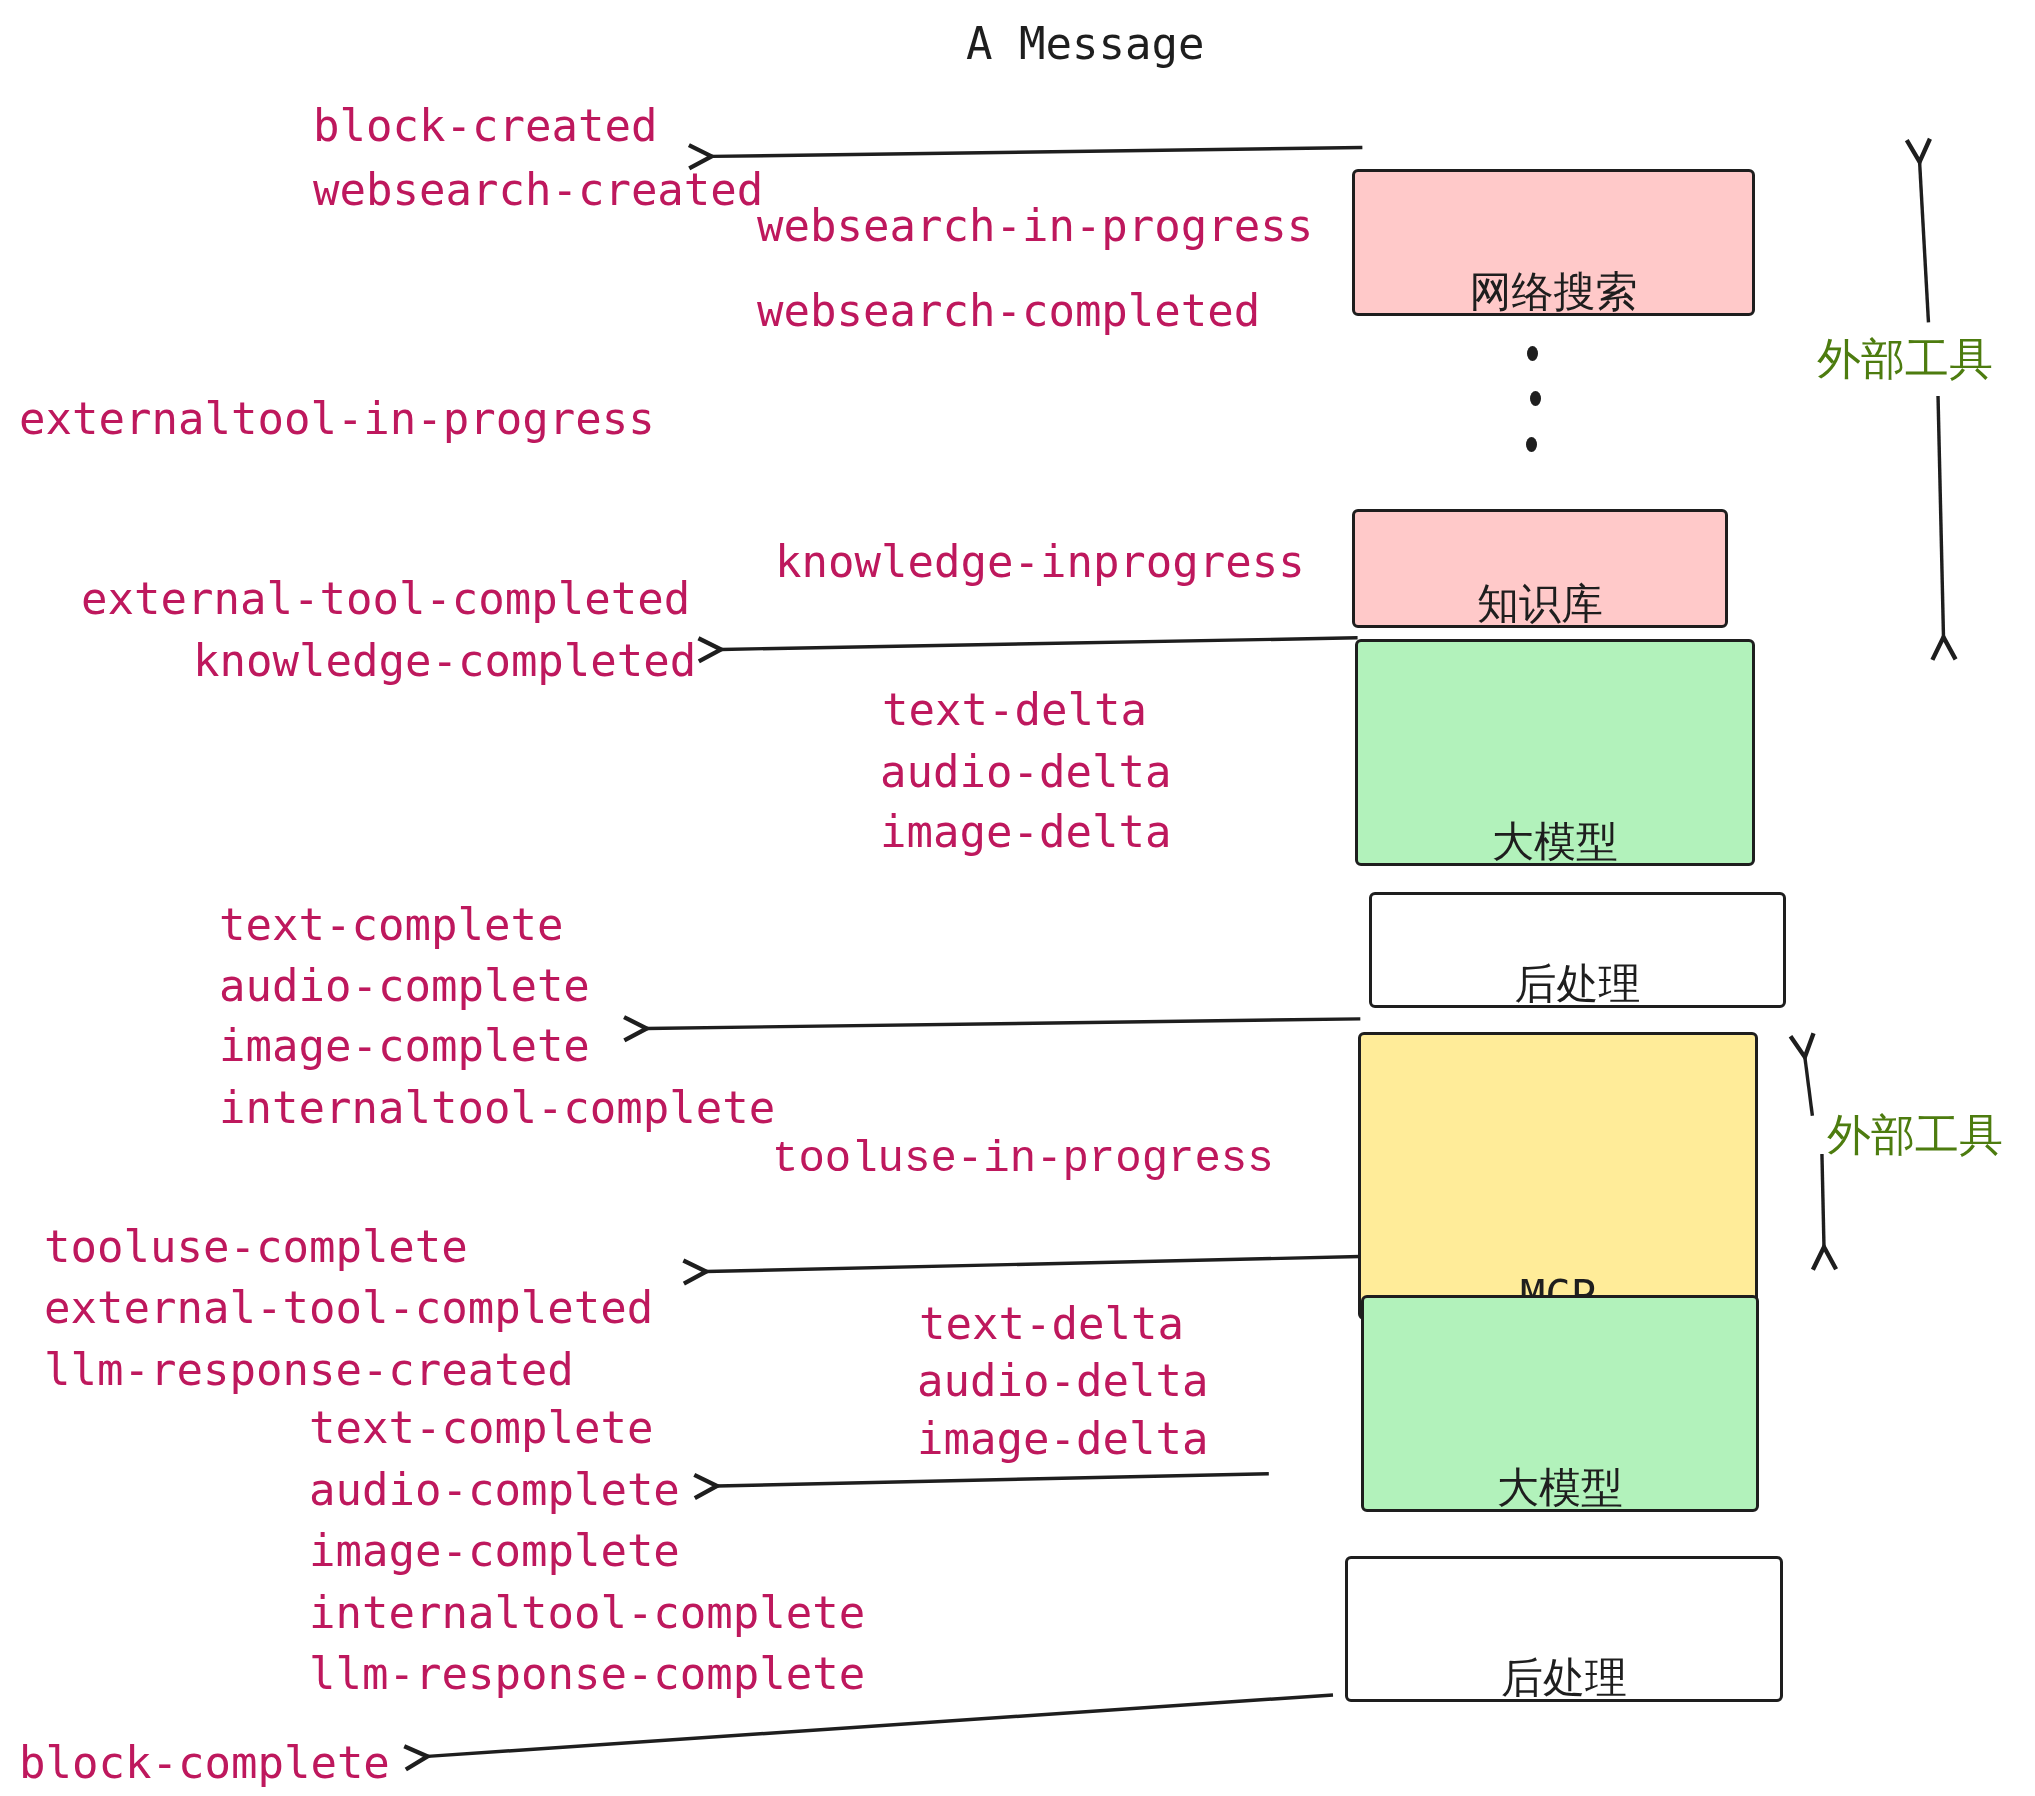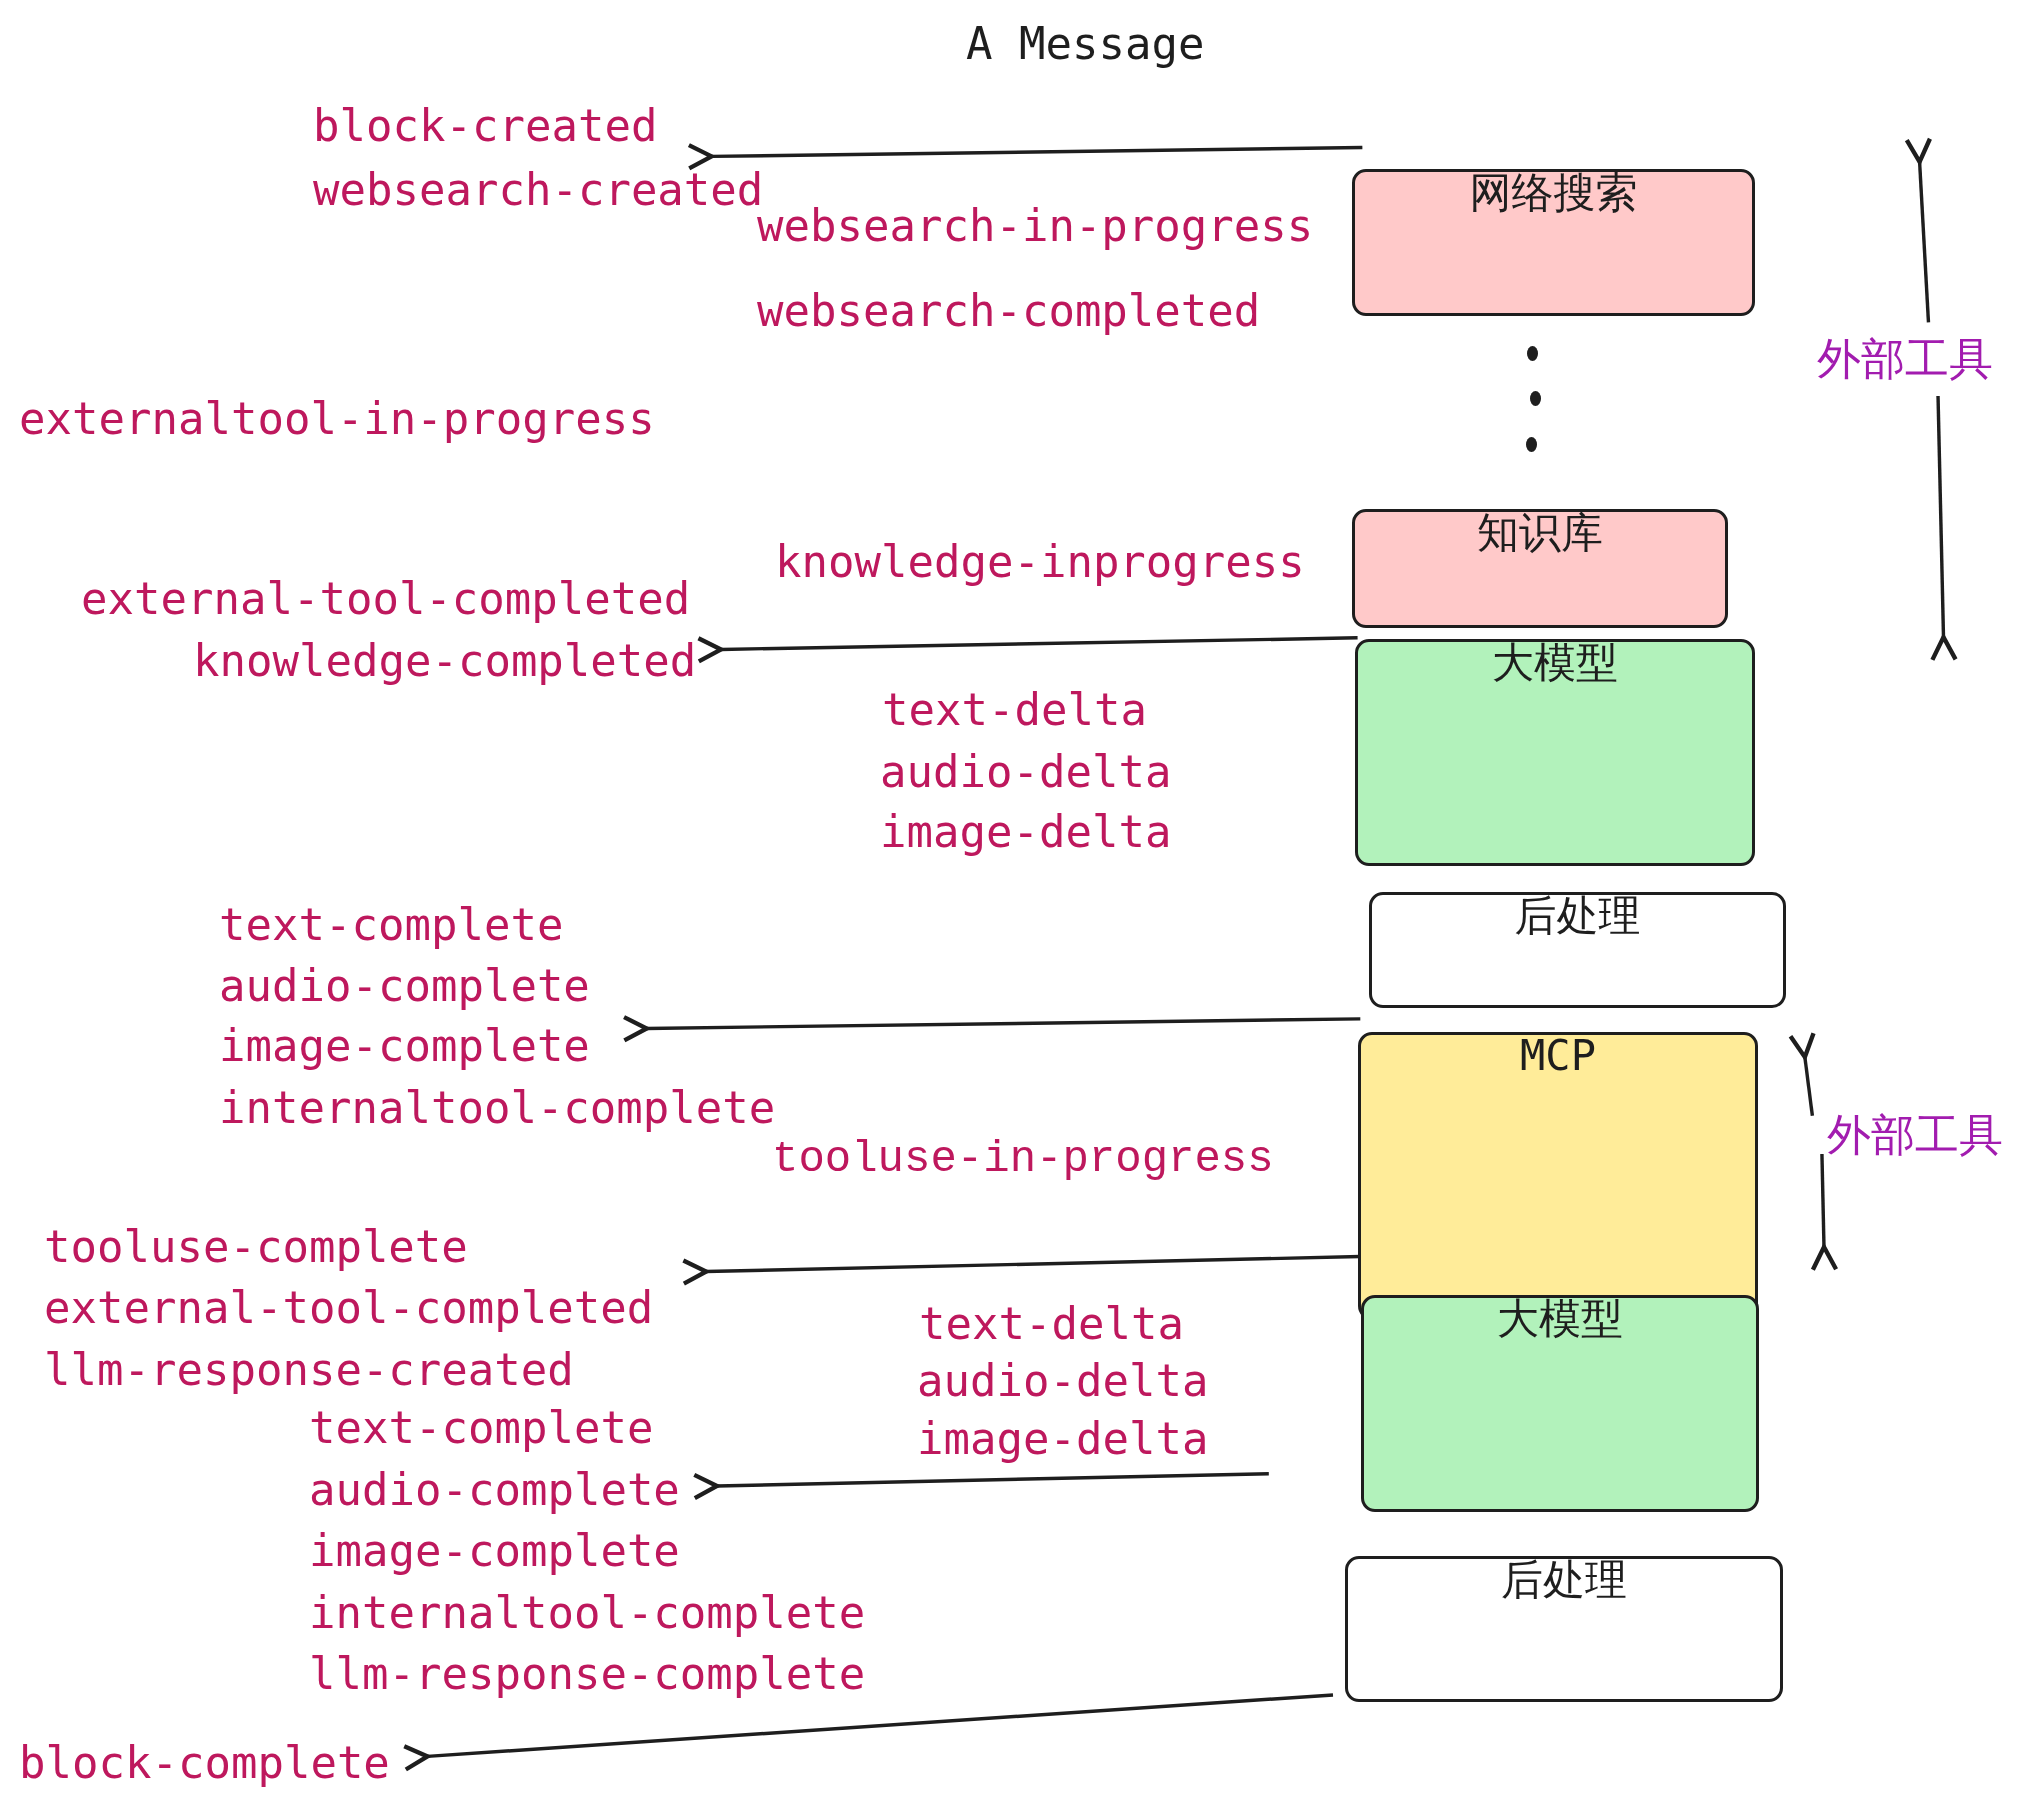--- a/index.html
+++ b/index.html
@@ -1,29 +1,29 @@
 <!DOCTYPE html>
 <html style="font-size:11px"><head>
 <meta charset="utf-8">
 <style>
   html,body{margin:0;padding:0;background:#ffffff;}
   #canvas{position:relative;width:2035px;height:1796px;background:#ffffff;overflow:hidden;
           font-family:"DejaVu Sans Mono", monospace;color:#1e1e1e;padding-left:19px;}
   .ev{position:absolute;font:44px/1 "DejaVu Sans Mono", monospace;color:#be185d;white-space:nowrap;}
   .title{position:absolute;font:44px/1 "DejaVu Sans Mono", monospace;color:#1e1e1e;white-space:nowrap;}
-  .box{position:absolute;box-sizing:border-box;border:3.4px solid #1e1e1e;border-radius:14px;
-       display:flex;align-items:flex-start;justify-content:center;}
+  .box{position:absolute;box-sizing:border-box;border:3.4px solid #1e1e1e;border-radius:6px;
+       display:flex;align-items:flex-end;justify-content:center;}
   .cjk{font-family:"DejaVu Sans","Liberation Sans",sans-serif;font-size:42px;line-height:1;color:#1e1e1e;white-space:nowrap;}
   .mono-label{font:42px/1 "DejaVu Sans Mono", monospace;color:#1e1e1e;}
   .fill-pink{background:#ffc9c9;}
   .fill-green{background:#b2f2bb;}
   .fill-yellow{background:#ffec99;}
   .fill-white{background:#ffffff;}
   .annot{position:absolute;font-family:"DejaVu Sans","Liberation Sans",sans-serif;
-         font-size:44px;line-height:1;color:#a21caf;white-space:nowrap;}
+         font-size:44px;line-height:1;color:#4d7c0f;white-space:nowrap;}
   .dot{position:absolute;width:11px;height:15px;border-radius:50%;background:#1e1e1e;}
   svg.arrows{position:absolute;left:0;top:0;width:2035px;height:1796px;pointer-events:none;}
 </style>
 </head>
 <body>
 
 <div id="canvas">
 
   <div class="title" style="left:966px;top:22px;">A Message</div>
 

